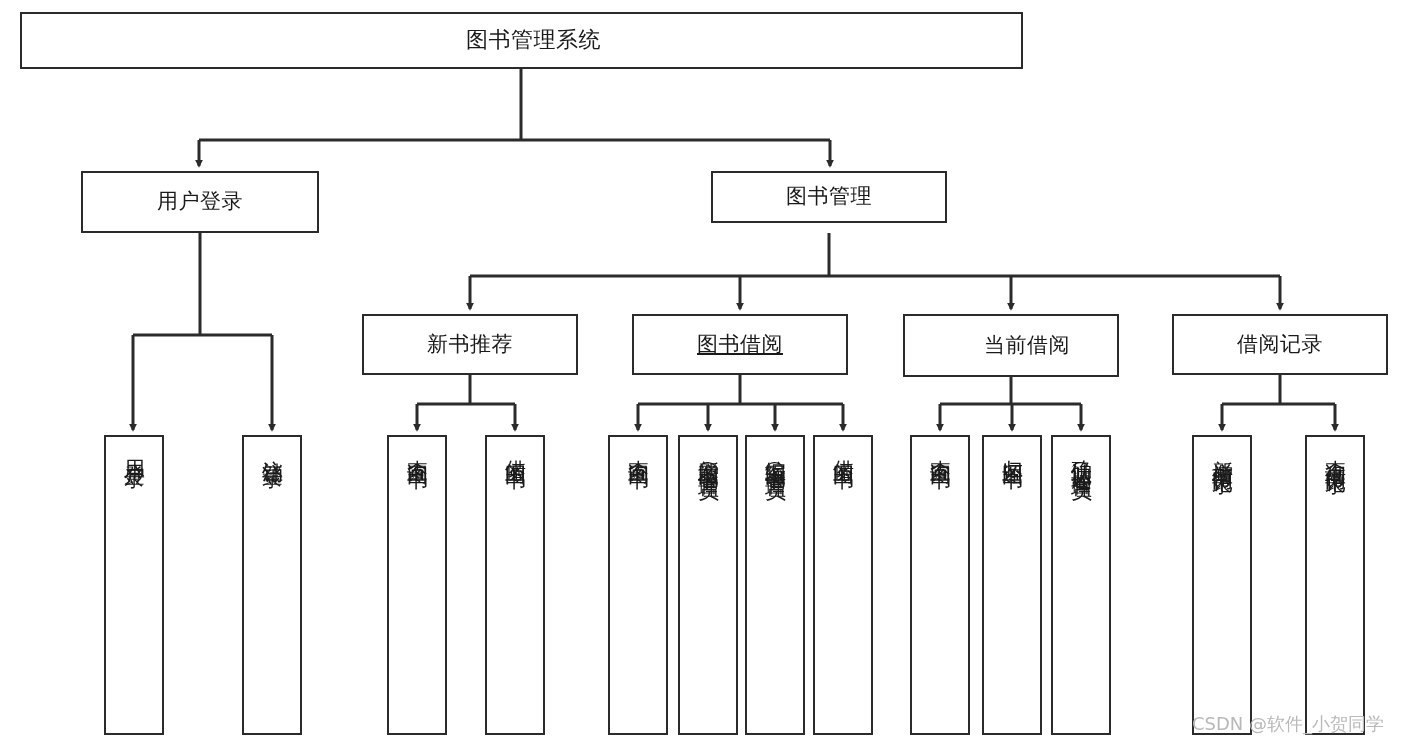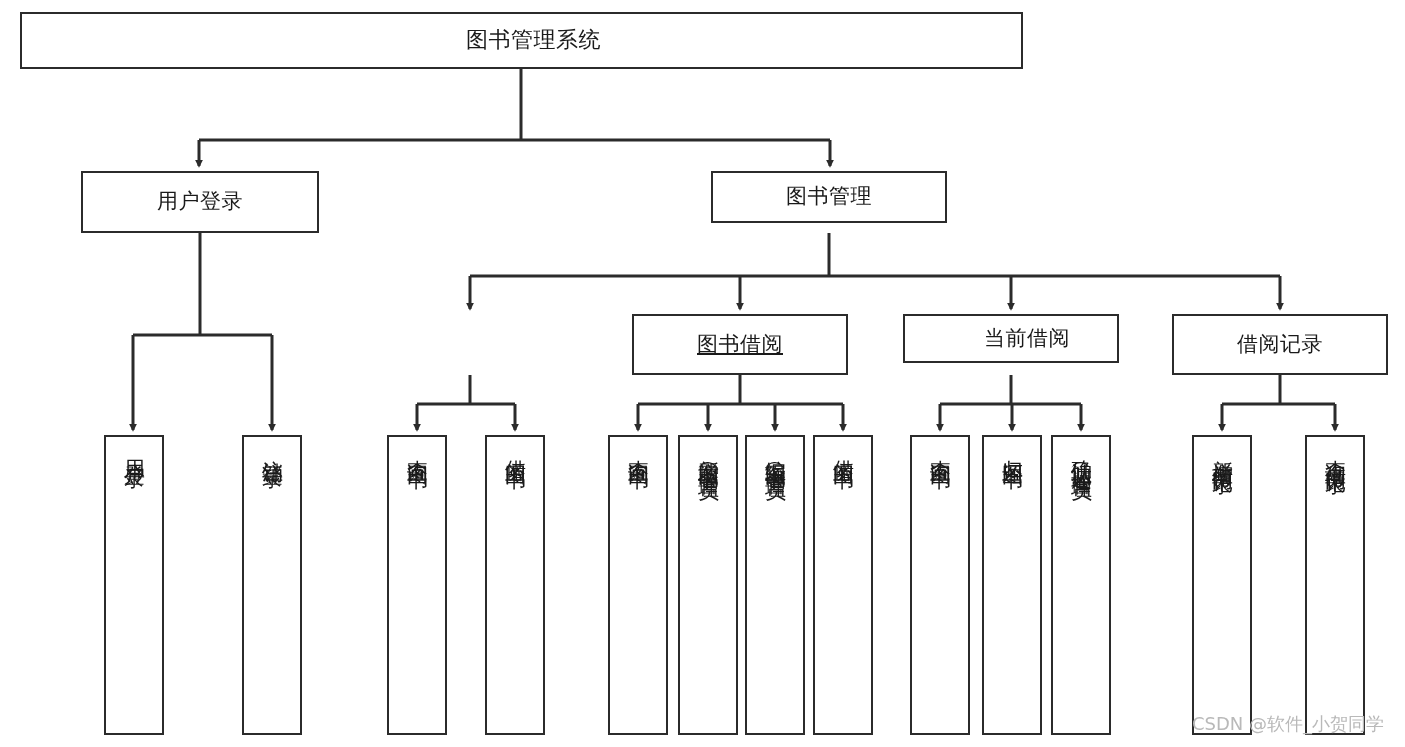--- a/index.html
+++ b/index.html
@@ -136,24 +136,27 @@
     <span class="lbl">图书管理系统</span>
   </div>
 
   <div class="node h" style="left:81px; top:171px; width:238px; height:62px;">
     <span class="lbl">用户登录</span>
   </div>
   <div class="node h" style="left:711px; top:171px; width:236px; height:52px;">
     <span class="lbl">图书管理</span>
   </div>
 
+  <div class="node h" style="left:362px; top:314px; width:216px; height:61px;">
+    <span class="lbl">新书推荐</span>
+  </div>
   <div class="node h" style="left:632px; top:314px; width:216px; height:61px;text-decoration:underline;">
     <span class="lbl">图书借阅</span>
   </div>
-  <div class="node h" style="left:903px; top:314px; width:216px; height:49px;padding-left:32px;">
+  <div class="node h" style="left:903px; top:314px; width:216px; height:63px;padding-left:32px;">
     <span class="lbl">当前借阅</span>
   </div>
   <div class="node h" style="left:1172px; top:314px; width:216px; height:61px;">
     <span class="lbl">借阅记录</span>
   </div>
 
   <div class="node v" style="left:104px; top:435px; width:60px; height:300px;">
     <span class="lbl">用户登录</span>
   </div>
   <div class="node v" style="left:242px; top:435px; width:60px; height:300px;">

